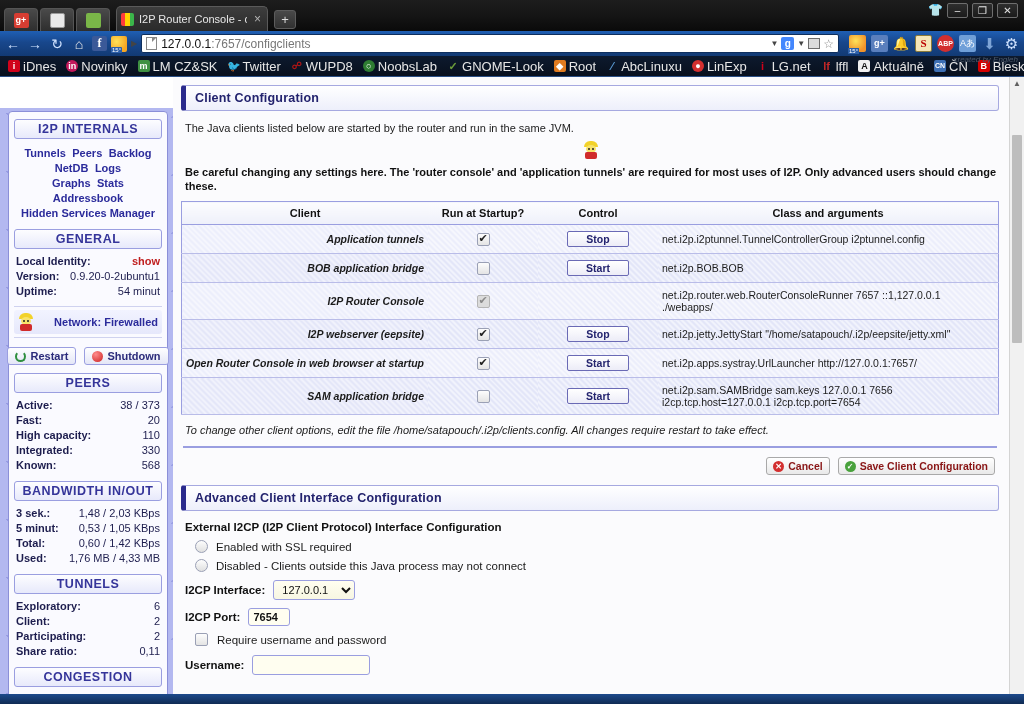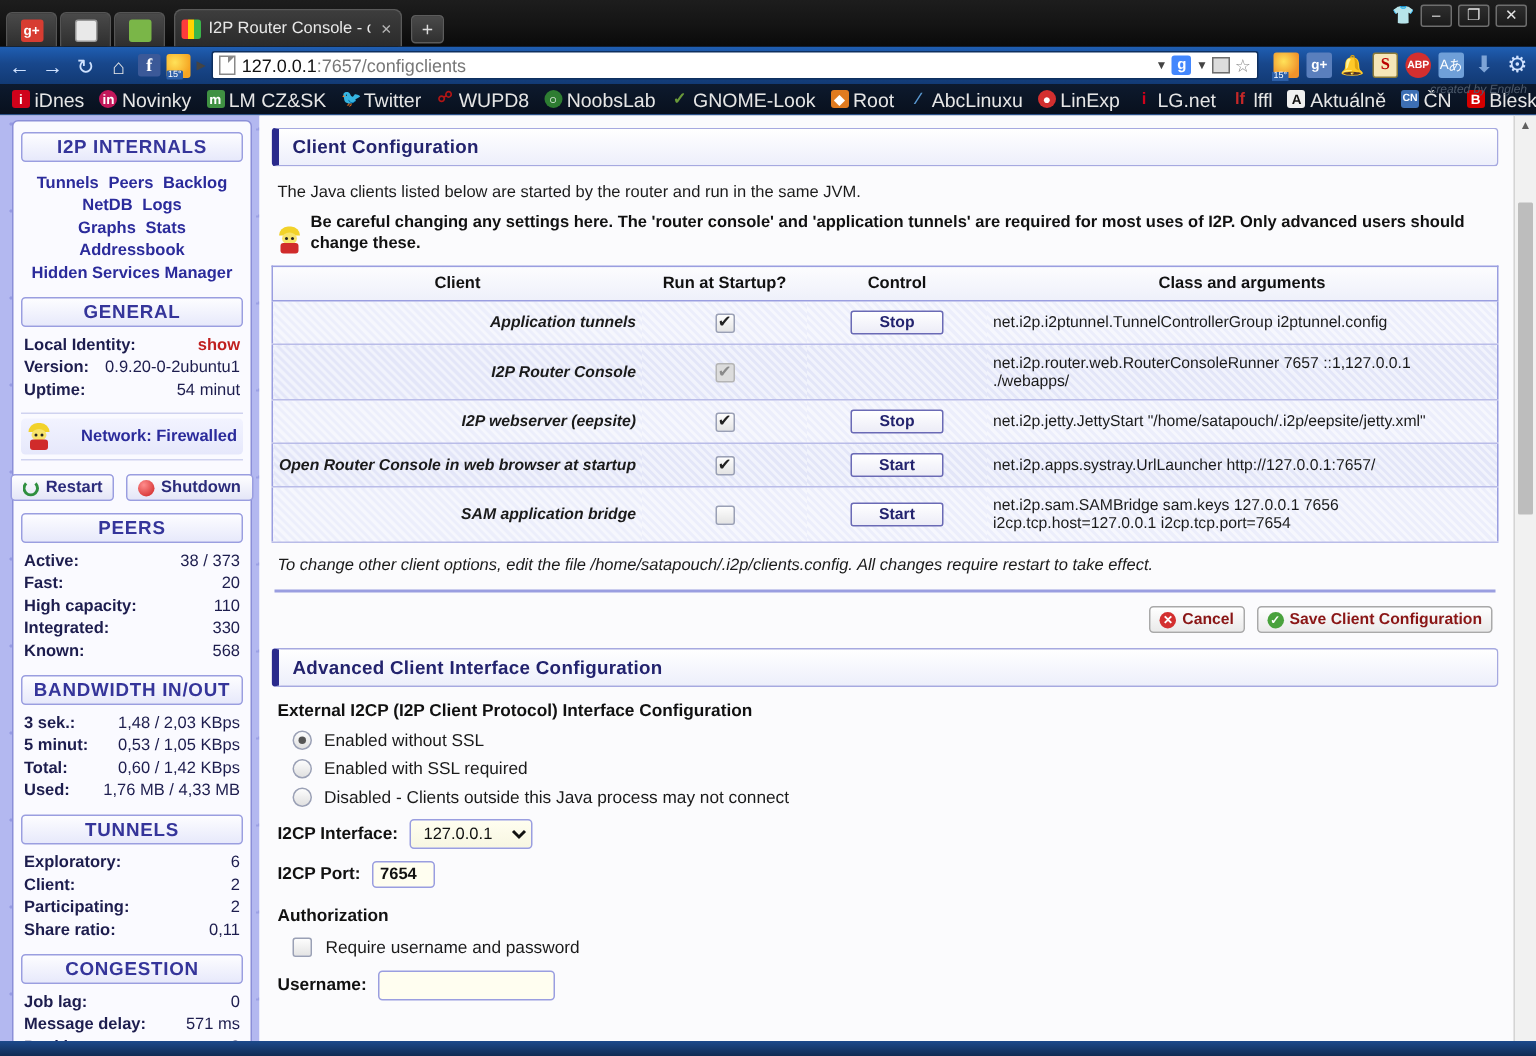--- a/index.html
+++ b/index.html
@@ -182,20 +182,21 @@
       radial-gradient(ellipse 3px 2px at 12% 10%, rgba(125,130,215,.55) 50%, transparent 51%),
       radial-gradient(ellipse 2px 3px at 40% 26%, rgba(125,130,215,.5) 50%, transparent 51%),
       radial-gradient(ellipse 4px 2px at 70% 16%, rgba(125,130,215,.45) 50%, transparent 51%),
       radial-gradient(ellipse 2px 2px at 88% 40%, rgba(125,130,215,.5) 50%, transparent 51%),
       radial-gradient(ellipse 3px 2px at 25% 62%, rgba(125,130,215,.5) 50%, transparent 51%),
       radial-gradient(ellipse 2px 3px at 55% 78%, rgba(125,130,215,.5) 50%, transparent 51%),
       radial-gradient(ellipse 3px 2px at 80% 90%, rgba(125,130,215,.45) 50%, transparent 51%);
     background-size: 64px 58px;
     padding: 3px 5px 12px 8px;
     overflow: hidden;
+    margin-top: 31px;
   }
   #sb-panel {
     background: #fafaff;
     border: 1px solid #8b8fd8;
     border-radius: 4px;
     padding: 3px 5px 6px 5px;
   }
   .sb-h {
     margin: 4px 0 4px 0;
     background: linear-gradient(180deg,#fdfdff 0%,#e7e9fb 100%);
@@ -264,22 +265,23 @@
     color: #23236e;
     font-size: 12.5px; font-weight: bold;
     padding: 5px 0 5px 9px;
     letter-spacing: .2px;
   }
   .para {
     font-size: 11px; color: #1b1b1b;
     padding: 10px 2px 2px 4px; line-height: 14px;
   }
   .warn {
-    display: flex; align-items: flex-end; gap: 6px;
+    display: flex; align-items: center; gap: 6px;
     padding: 4px 2px 8px 4px;
+    flex-direction: column;
   }
   .warn .t { font-size: 11px; font-weight: bold; color:#111; line-height:14px; }
 
   table.clients {
     width: 100%; border-collapse: collapse;
     border: 1px solid #9a9ee0;
     background: #fff;
   }
   table.clients th {
     background: linear-gradient(180deg,#fcfcfe,#eef0fa);
@@ -700,20 +702,26 @@
             <th>Control</th>
             <th>Class and arguments</th>
           </tr>
         </thead>
         <tbody>
           <tr>
             <td class="c-name">Application tunnels</td>
             <td class="c-run"><span class="cbx checked"></span></td>
             <td class="c-ctrl"><span class="ctrlbtn">Stop</span></td>
             <td class="c-args">net.i2p.i2ptunnel.TunnelControllerGroup i2ptunnel.config</td>
+          </tr>
+          <tr>
+            <td class="c-name">BOB application bridge</td>
+            <td class="c-run"><span class="cbx"></span></td>
+            <td class="c-ctrl"><span class="ctrlbtn">Start</span></td>
+            <td class="c-args">net.i2p.BOB.BOB</td>
           </tr>
           <tr>
             <td class="c-name">I2P Router Console</td>
             <td class="c-run"><span class="cbx checked dis"></span></td>
             <td class="c-ctrl"></td>
             <td class="c-args">net.i2p.router.web.RouterConsoleRunner 7657 ::1,127.0.0.1 ./webapps/</td>
           </tr>
           <tr>
             <td class="c-name">I2P webserver (eepsite)</td>
             <td class="c-run"><span class="cbx checked"></span></td>
@@ -747,45 +755,40 @@
           <span class="ico-save">✓</span>
           <span>Save Client Configuration</span>
         </span>
       </div>
 
       <div class="sec-head">Advanced Client Interface Configuration</div>
 
       <div class="subhead">External I2CP (I2P Client Protocol) Interface Configuration</div>
 
       <div class="radio-row">
-        <span class="radio on"></span>
-        <span class="lb">Enabled without SSL</span>
-      </div>
-      <div class="radio-row">
         <span class="radio"></span>
         <span class="lb">Enabled with SSL required</span>
       </div>
       <div class="radio-row">
         <span class="radio"></span>
         <span class="lb">Disabled - Clients outside this Java process may not connect</span>
       </div>
 
       <div class="field-row">
         <span class="lb">I2CP Interface:</span>
         <select class="sel">
           <option>127.0.0.1</option>
         </select>
       </div>
 
       <div class="field-row">
         <span class="lb">I2CP Port:</span>
         <input class="txt" type="text" value="7654" style="">
       </div>
 
-      <div class="subhead">Authorization</div>
 
       <div class="cb-row">
         <span class="cbx"></span>
         <span class="lb">Require username and password</span>
       </div>
 
       <div class="field-row">
         <span class="lb">Username:</span>
         <input class="txtwide" type="text" value="" style="">
       </div>

